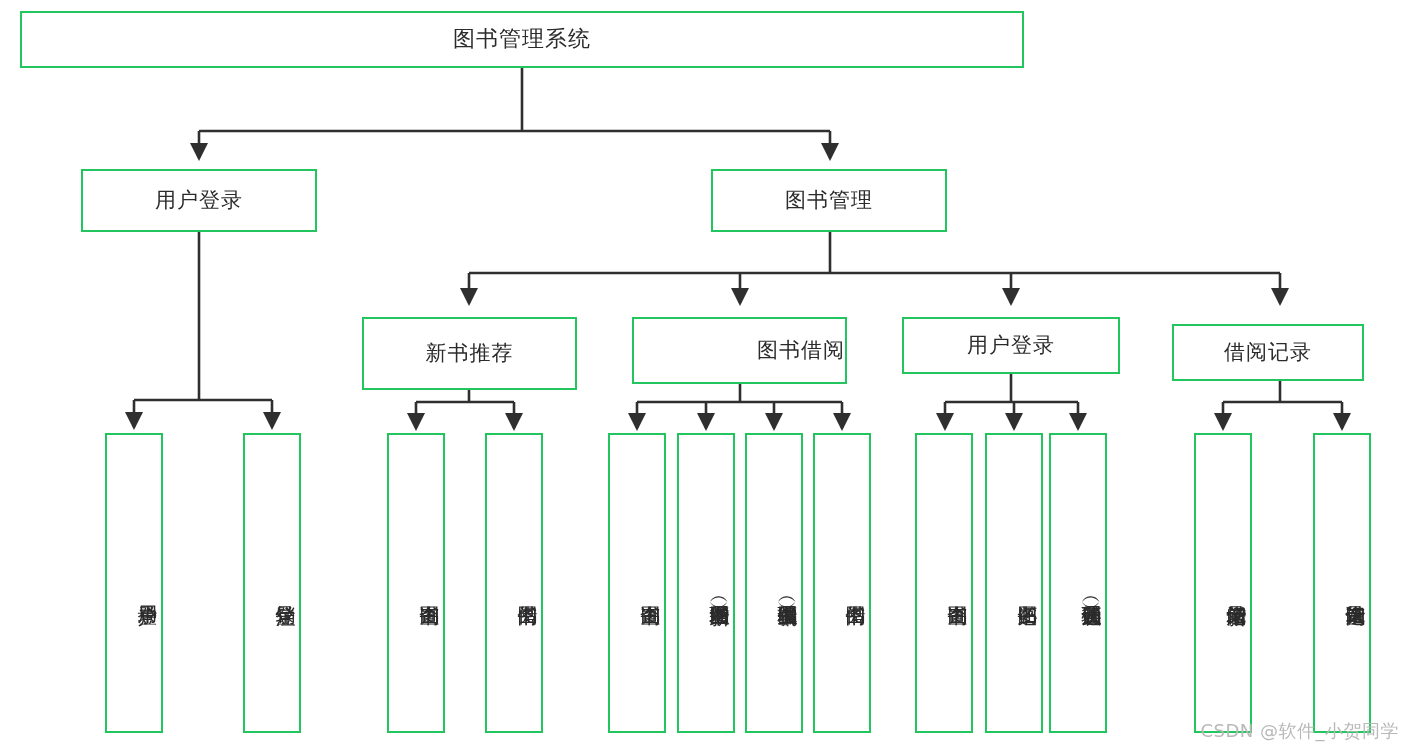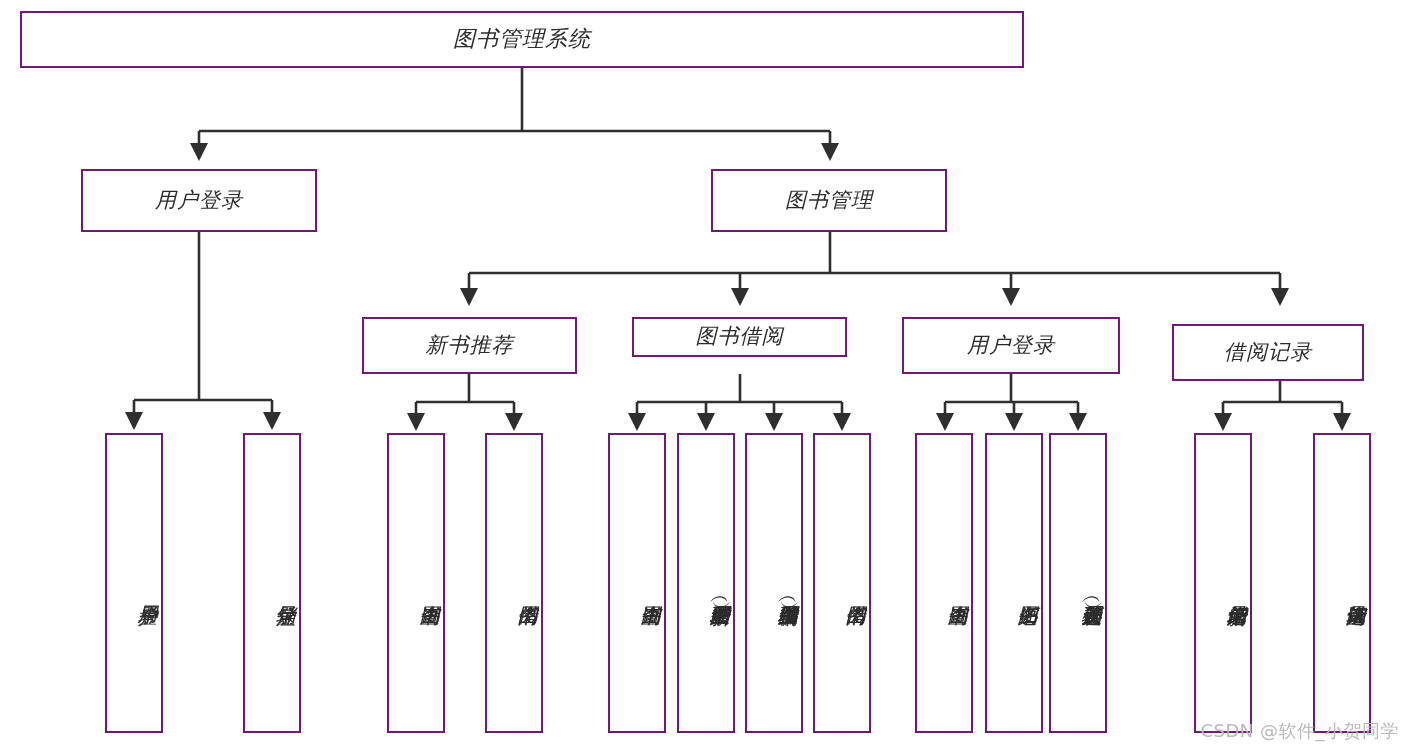--- a/index.html
+++ b/index.html
@@ -22,26 +22,25 @@
     left: 0;
     top: 0;
     width: 1405px;
     height: 747px;
     pointer-events: none;
   }
   .node {
     position: absolute;
     box-sizing: border-box;
     background: #ffffff;
-    border: 2px solid #701a75;
+    border: 2px solid #22c55e;
     display: flex;
     align-items: center;
     justify-content: center;
     color: #2b2b2b;
-    font-style: italic;
   }
   .node.h {
     font-size: 21px;
     letter-spacing: 1px;
     line-height: 1.2;
     white-space: nowrap;
   }
   .node.v {
     font-size: 20px;
     line-height: 1.32;
@@ -131,24 +130,24 @@
     <span>图书管理系统</span>
   </div>
 
   <div class="node h" style="left:81px; top:169px; width:236px; height:63px;">
     <span>用户登录</span>
   </div>
   <div class="node h" style="left:711px; top:169px; width:236px; height:63px;">
     <span>图书管理</span>
   </div>
 
-  <div class="node h" style="left:362px; top:317px; width:215px; height:57px;">
+  <div class="node h" style="left:362px; top:317px; width:215px; height:73px;">
     <span>新书推荐</span>
   </div>
-  <div class="node h" style="left:632px; top:317px; width:215px; height:40px;">
+  <div class="node h" style="left:632px; top:317px; width:215px; height:67px;justify-content:flex-end;">
     <span>图书借阅</span>
   </div>
   <div class="node h" style="left:902px; top:317px; width:218px; height:57px;">
     <span>用户登录</span>
   </div>
   <div class="node h" style="left:1172px; top:324px; width:192px; height:57px;">
     <span>借阅记录</span>
   </div>
 
   <div class="node v" style="left:105px; top:433px; width:58px; height:300px;">

